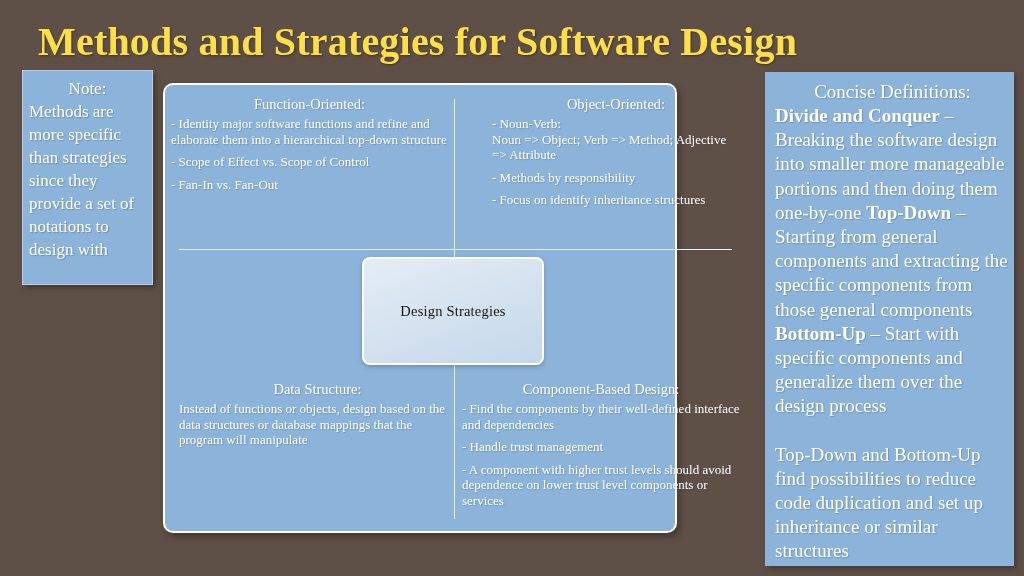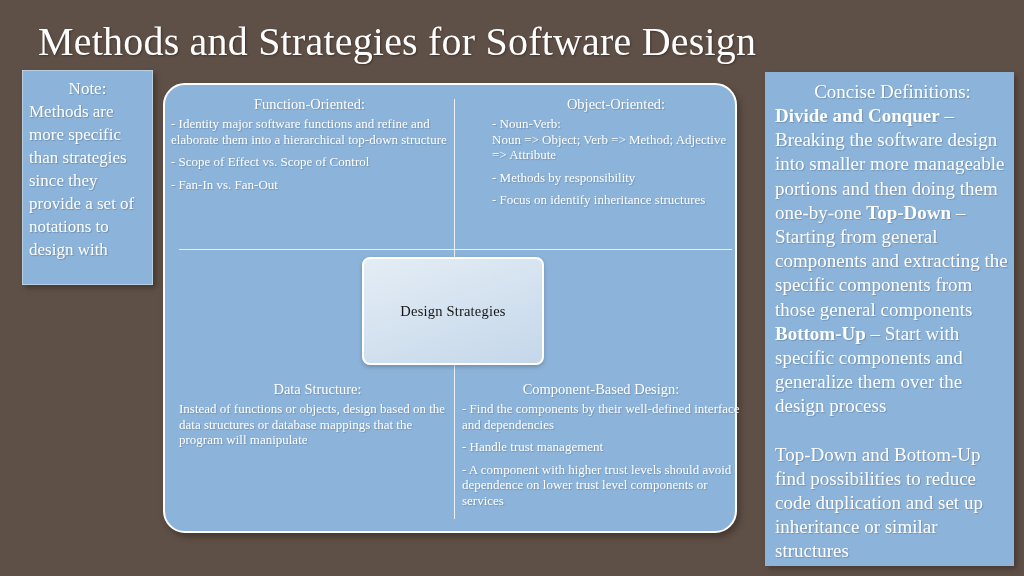--- a/index.html
+++ b/index.html
@@ -21,24 +21,25 @@
   }
 
   
   .title {
     position: absolute;
     left: 38px;
     top: 18px;
     width: 900px;
     font-size: 40px;
     line-height: 48px;
-    color: #ffffff;
+    color: #fde047;
     letter-spacing: 0.2px;
     text-shadow: 1px 1px 2px rgba(40,28,20,0.55);
     white-space: nowrap;
+    font-weight: bold;
   }
 
   
   .note-box {
     position: absolute;
     left: 22px;
     top: 70px;
     width: 131px;
     height: 215px;
     background: #8cb4da;
@@ -56,24 +57,24 @@
   .note-box .note-head {
     display: block;
     text-align: center;
   }
 
   
   .matrix {
     position: absolute;
     left: 163px;
     top: 83px;
-    width: 574px;
+    width: 514px;
     height: 450px;
     background: #8cb4da;
-    border-radius: 22px;
+    border-radius: 10px;
     border: 2px solid #ffffff;
     box-sizing: border-box;
     box-shadow: 3px 4px 6px rgba(40,28,20,0.45);
   }
   .quad {
     position: absolute;
     box-sizing: border-box;
     padding: 0 6px;
     color: #ffffff;
     text-shadow: 1px 1px 1px rgba(60,70,90,0.30);

